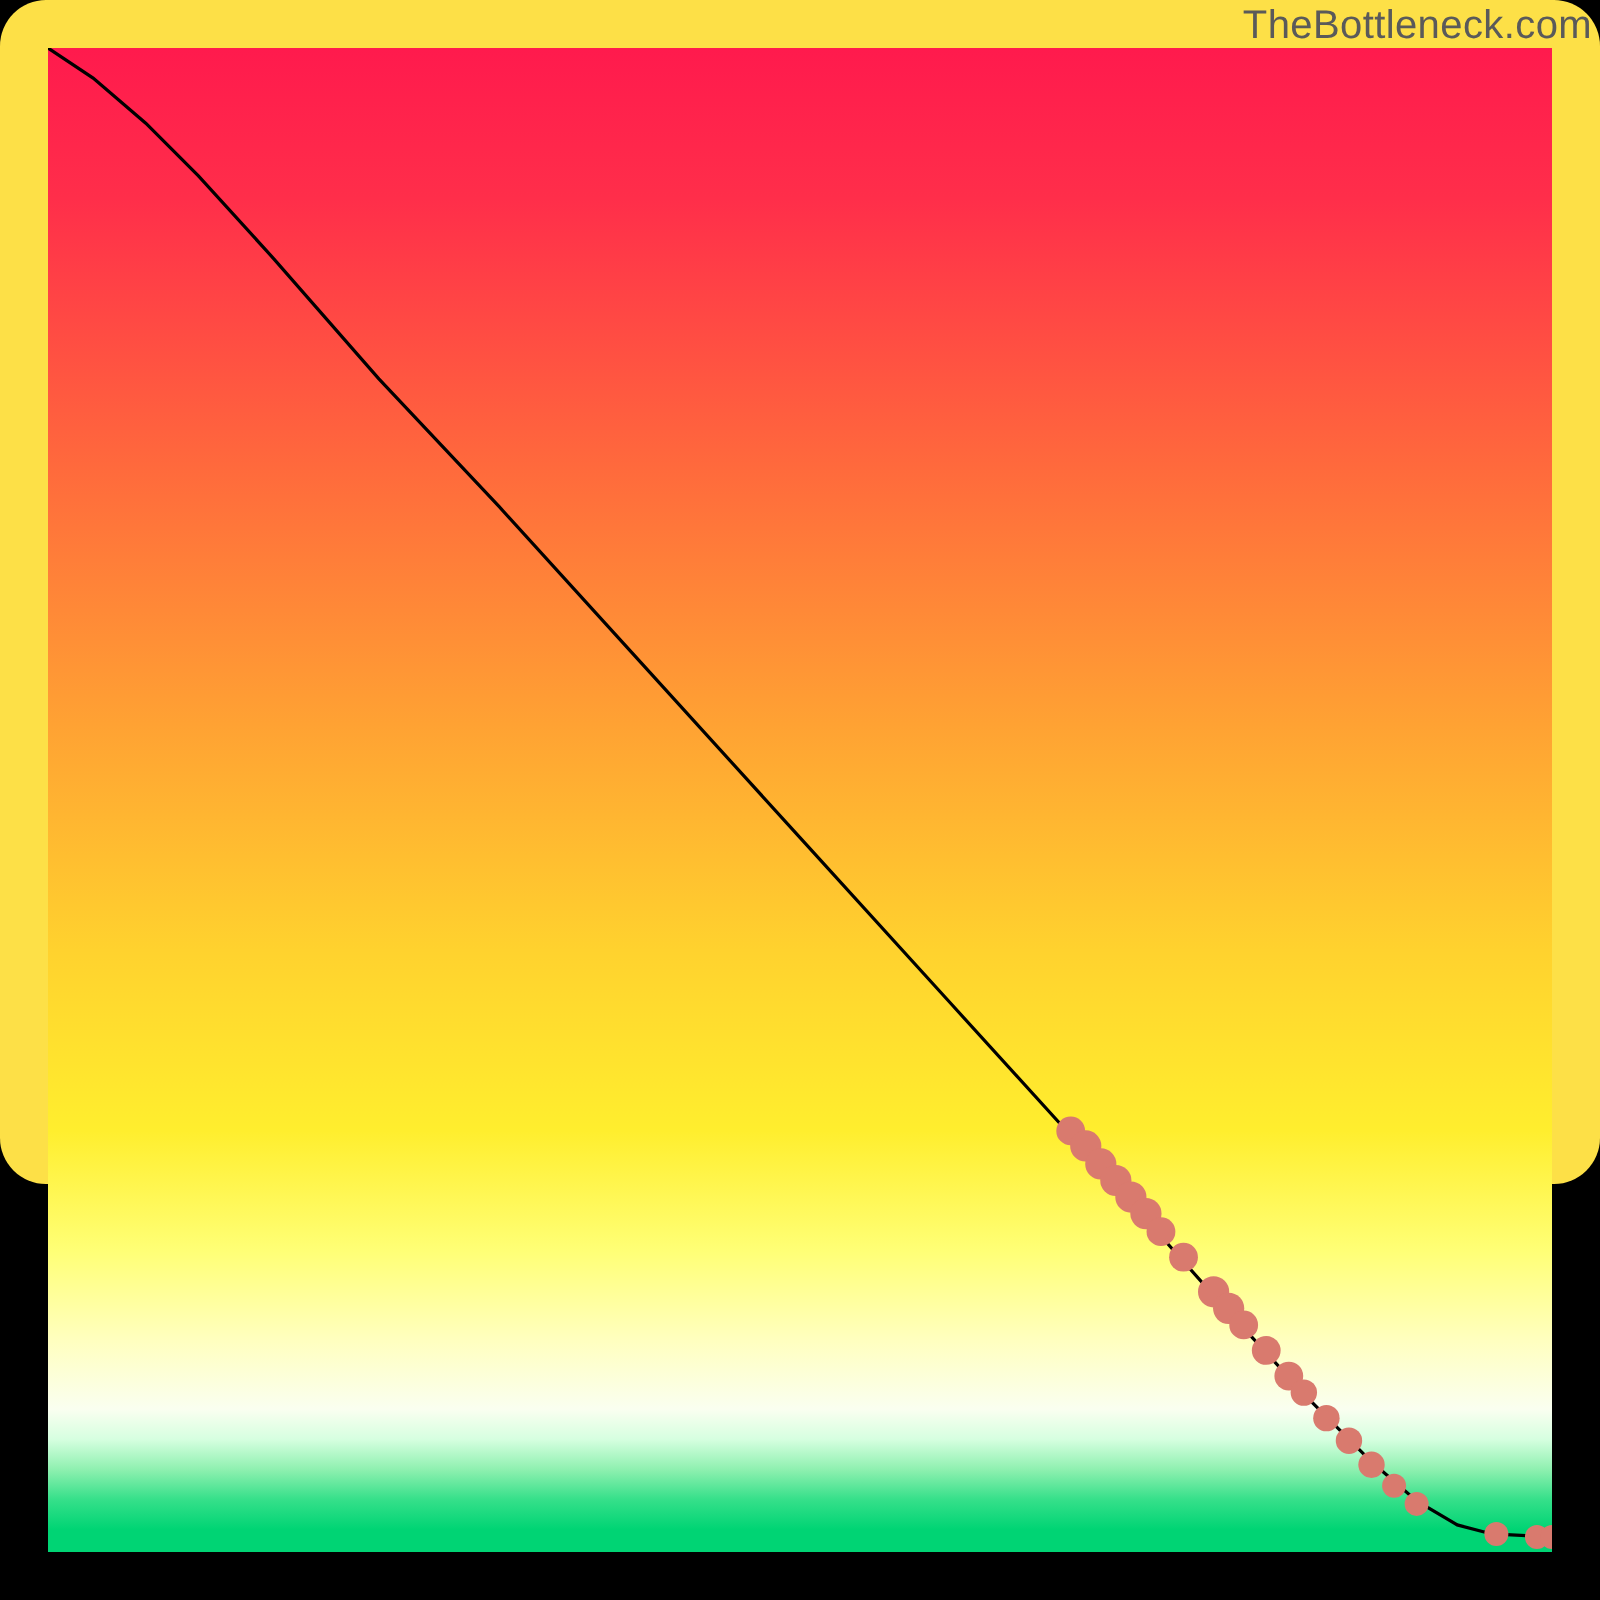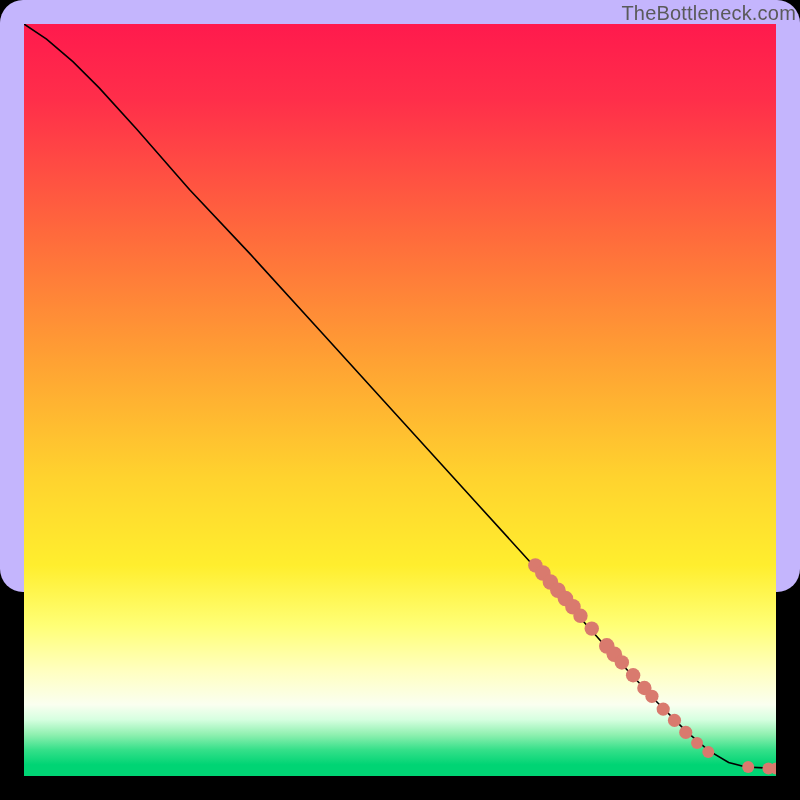--- a/index.html
+++ b/index.html
@@ -6,21 +6,21 @@
     margin: 0;
     padding: 0;
     width: 800px;
     height: 800px;
     background: #000000;
   }
   .canvas {
     position: relative;
     width: 800px;
     height: 592px;
-    background: #c4b5fd;
+    background: #fde047;
     border-radius: 23px;
   }
   .plot-area {
     position: absolute;
     left: 24px;
     top: 24px;
     width: 752px;
     height: 752px;
     overflow: hidden;
   }

